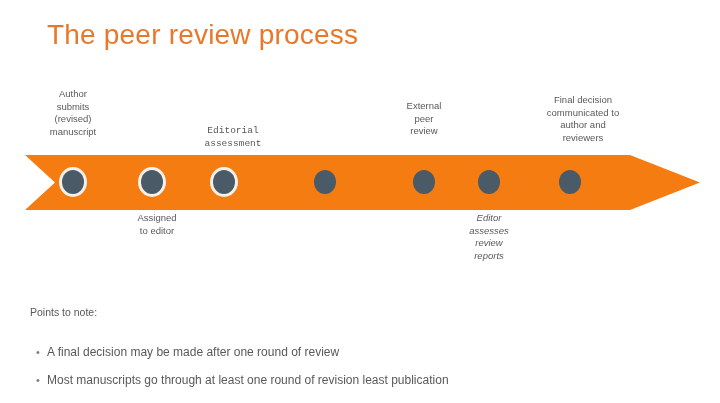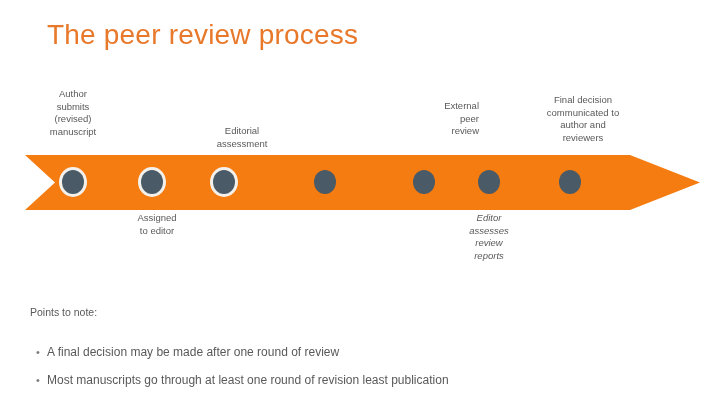--- a/index.html
+++ b/index.html
@@ -132,25 +132,25 @@
   <div class="milestone" style="left:570px;"></div>
 
   <div class="stage-label above" style="left:73px; top:88px; width:110px;">Author
 submits
 (revised)
 manuscript</div>
 
   <div class="stage-label below" style="left:157px; top:212px; width:120px;">Assigned
 to editor</div>
 
-  <div class="stage-label above" style="left:242px; top:125px; width:120px;">Editorial
+  <div class="stage-label above" style="left:233px; top:125px; width:120px;font-family:Liberation Mono, monospace;">Editorial
 assessment</div>
 
 
-  <div class="stage-label above" style="left:424px; top:100px; width:110px;text-align:right;">External
+  <div class="stage-label above" style="left:424px; top:100px; width:110px;">External
 peer
 review</div>
 
   <div class="stage-label below" style="left:489px; top:212px; width:110px;font-style:italic;">Editor
 assesses
 review
 reports</div>
 
   <div class="stage-label above" style="left:583px; top:94px; width:160px;">Final decision
 communicated to

